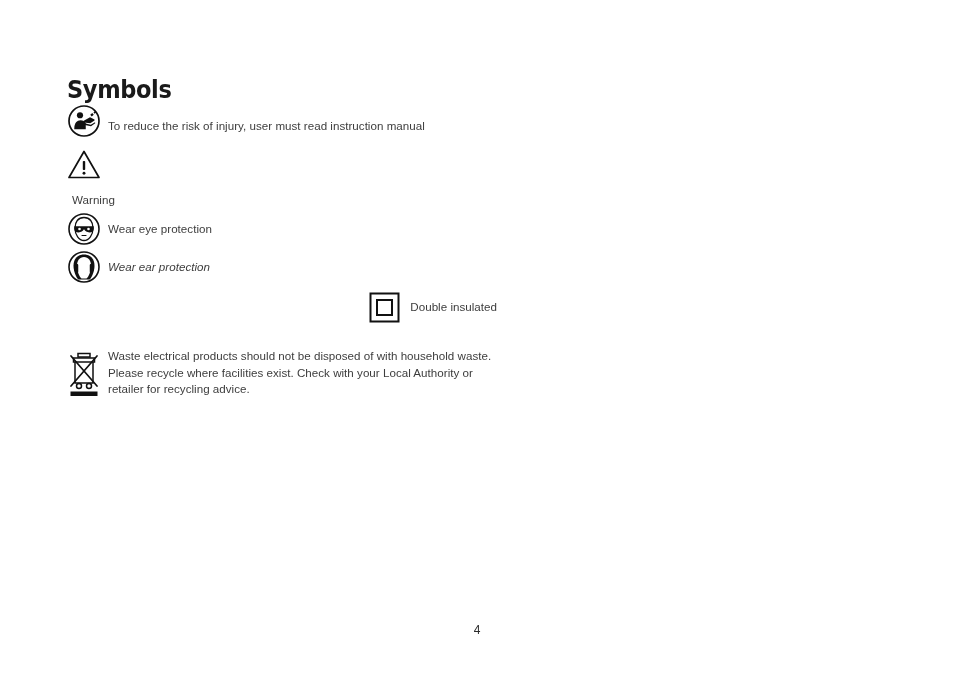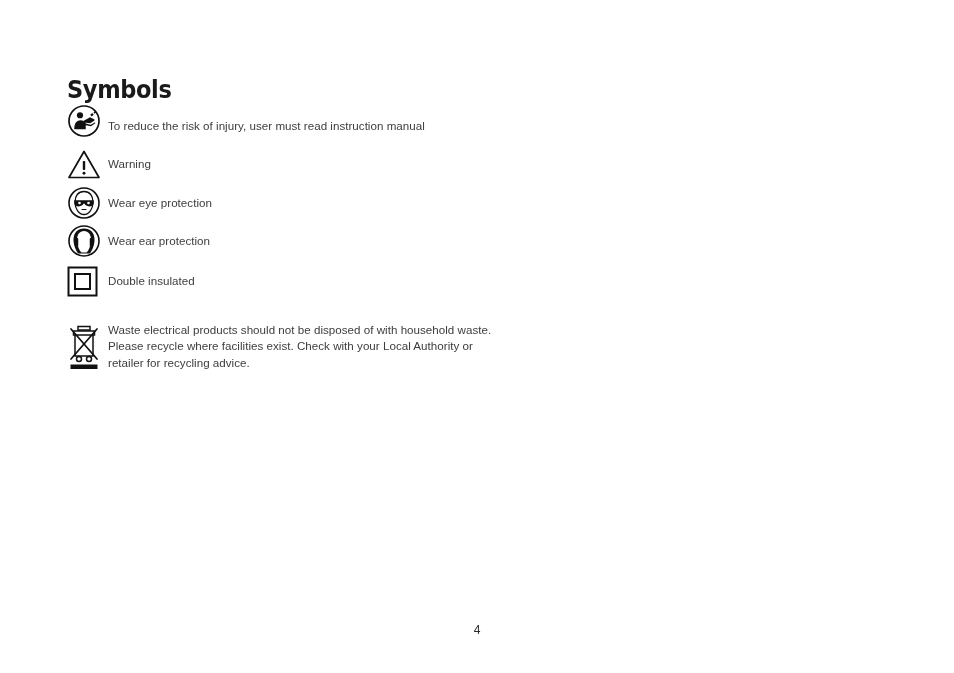--- a/index.html
+++ b/index.html
@@ -79,25 +79,25 @@
     align-items: center;
   }
   .symbol-row.multiline .symbol-icon {
     height: 48px;
     align-items: flex-start;
     padding-top: 2px;
   }
 
   
   .row-manual  { margin-bottom: 7px; align-items: center; }
-  .row-warning { margin-bottom: 3px; }
+  .row-warning { margin-bottom: 3px; flex-direction: column; }
   .row-eye     { margin-bottom: 2px; }
   .row-dust    { margin-bottom: 5px; }
-  .row-ear     { margin-bottom: 4px; }
-  .row-class2  { margin-bottom: 2px; }
+  .row-ear     { margin-bottom: 4px; font-style: italic; }
+  .row-class2  { margin-bottom: 2px; justify-content: flex-end; }
 
   
   .page-number {
     position: absolute;
     left: 0;
     right: 0;
     top: 623px;
     text-align: center;
     font-family: "Liberation Sans", sans-serif;
     font-size: 12px;

